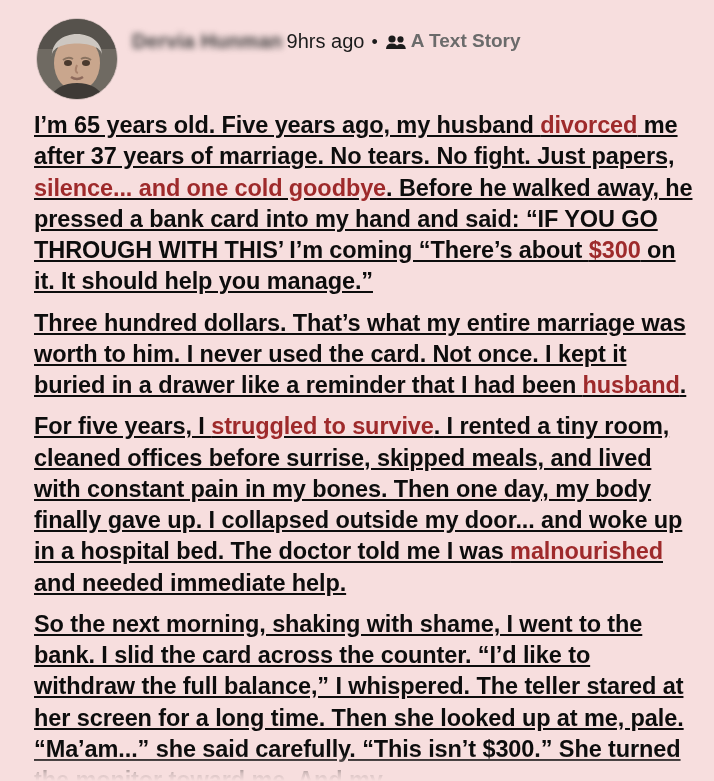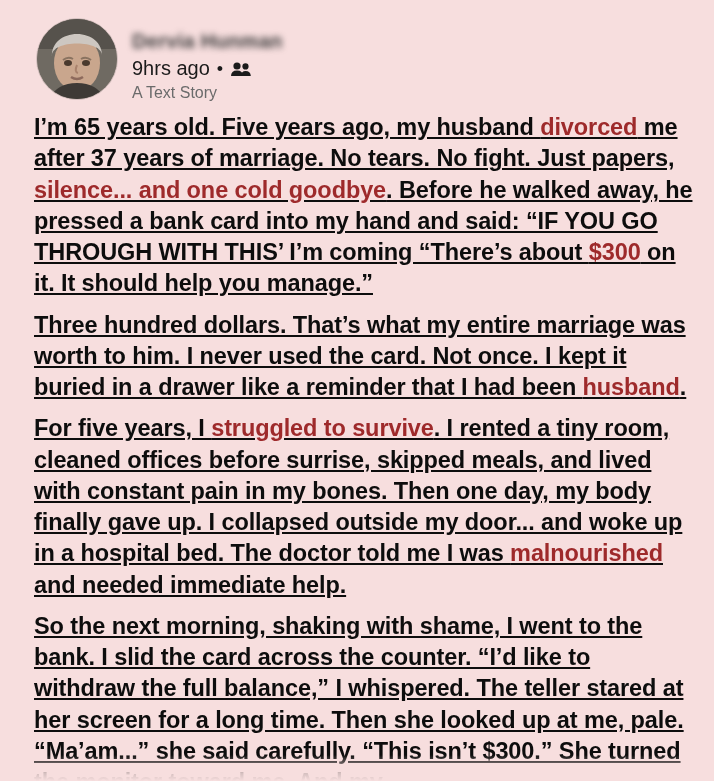--- a/index.html
+++ b/index.html
@@ -36,21 +36,21 @@
     flex: 0 0 80px;
     overflow: hidden;
     background: #9b9186;
     position: relative;
     border: 1px solid #d8c3c3;
   }
   .avatar svg { display: block; }
   .header-text {
     padding-top: 12px;
     display: flex;
-    flex-direction: column;
+    flex-direction: row;
     gap: 4px;
   }
   .author-name {
     font-size: 20px;
     font-weight: bold;
     color: #3c3c3c;
     position: relative;
     display: inline-block;
     filter: blur(3.2px);
     letter-spacing: .3px;
@@ -66,23 +66,23 @@
   .meta-dot {
     font-size: 18px;
     line-height: 1;
     color: #1b1b1b;
   }
   .audience-icon {
     display: inline-flex;
     align-items: center;
   }
   .story-label {
-    font-size: 16px;
+    font-size: 19px;
     color: #6b6b6b;
-    font-weight: 400;
+    font-weight: 700;
   }
   .body {
     padding: 0 4px 0 20px;
   }
   .body p {
     margin: 0 0 10px 0;
     font-size: 23.5px;
     line-height: 1.33;
     font-weight: bold;
     color: #0d0d0d;

